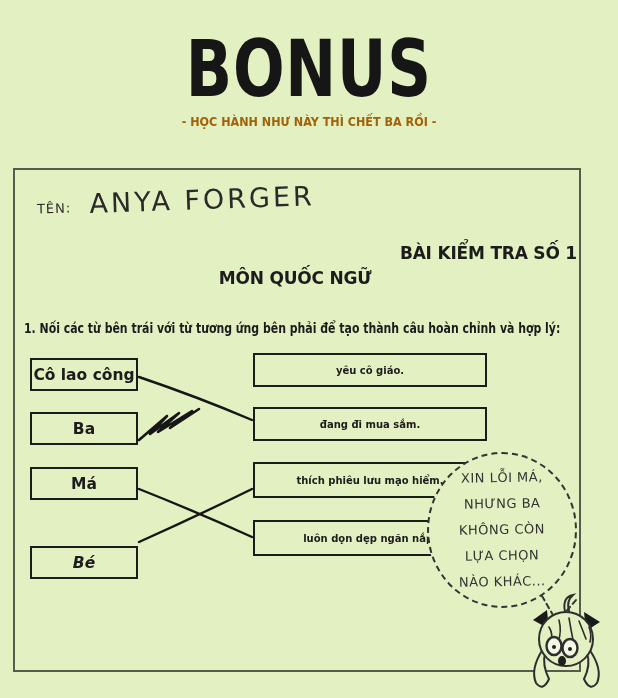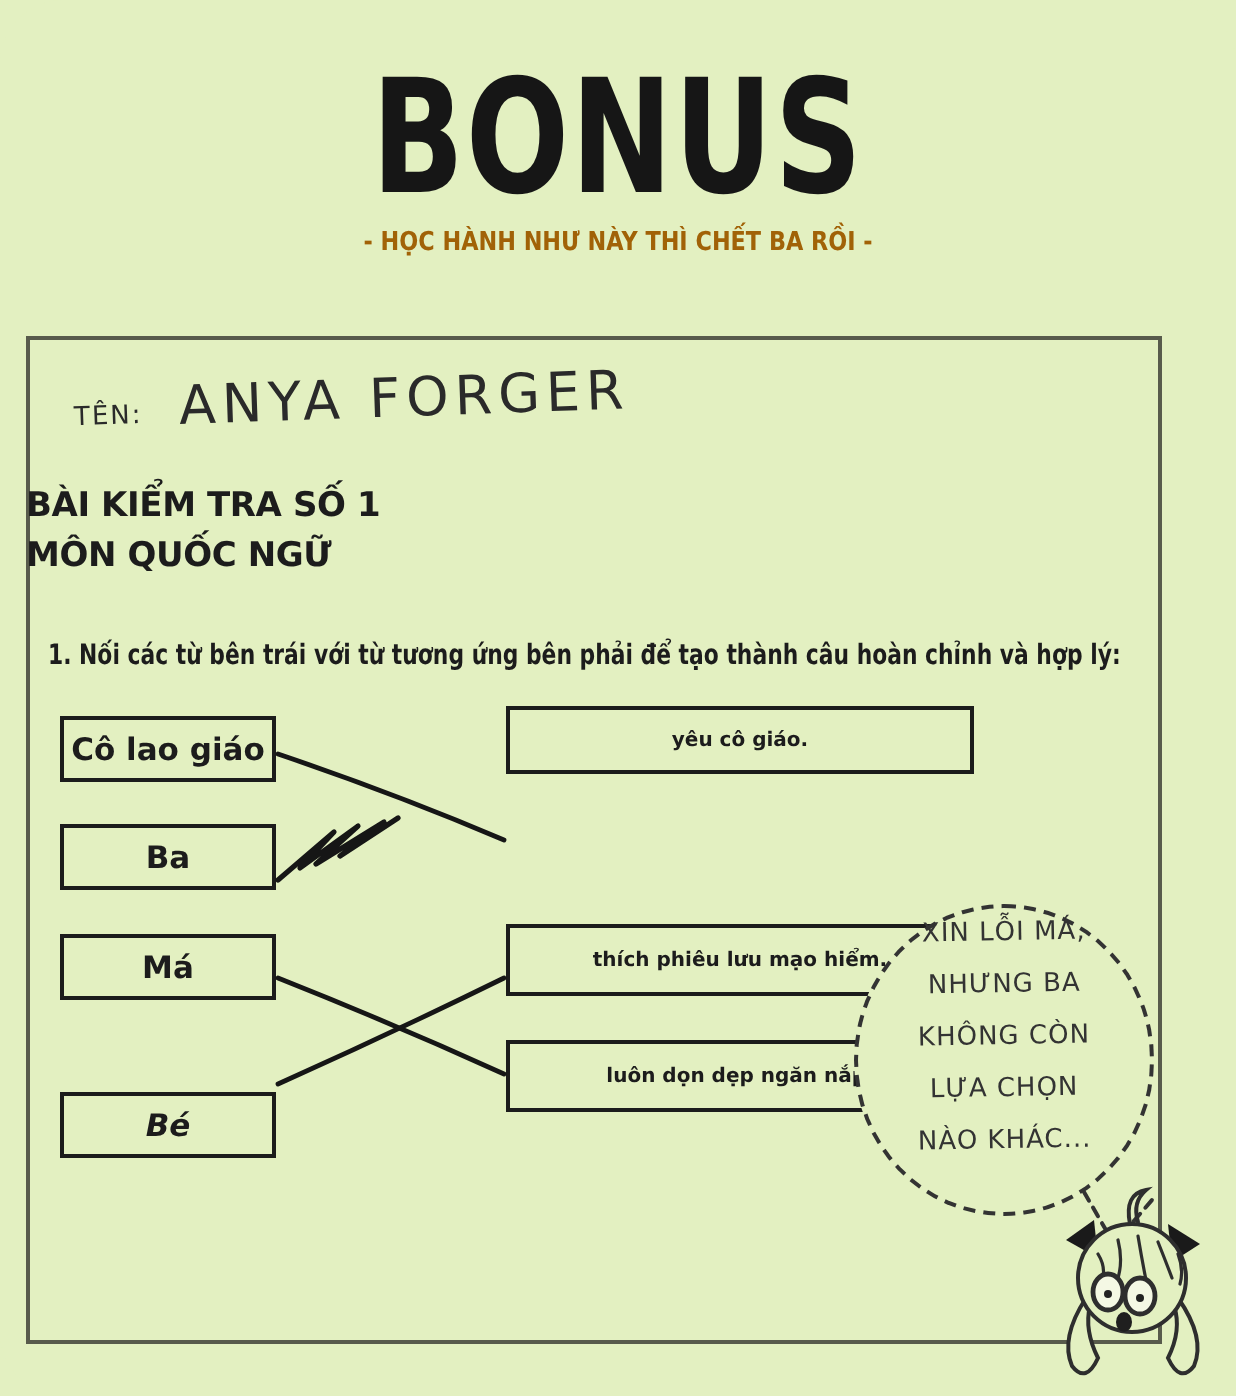--- a/index.html
+++ b/index.html
@@ -15,42 +15,42 @@
     font-weight:bold;font-size:13px;color:#a16207;}
   .bonus-subtitle span{display:inline-block;transform:scaleX(.86);transform-origin:center;letter-spacing:0;}
 
   
   .paper{position:absolute;left:13px;top:168px;width:564px;height:500px;
     border:2px solid #585b4c;background:transparent;}
   .name-row{position:absolute;left:37px;top:188px;white-space:nowrap;}
   .name-label{font-size:13px;letter-spacing:1px;color:#2a2a2a;display:inline-block;transform:rotate(-2deg);}
   .name-value{font-size:27px;letter-spacing:3px;color:#2a2a2a;display:inline-block;
     margin-left:14px;transform:rotate(-2deg);transform-origin:left bottom;}
-  .test-title{position:absolute;left:13px;top:243px;width:564px;text-align:left;
+  .test-title{position:absolute;left:13px;top:243px;width:564px;text-align:right;
     font-weight:bold;font-size:17px;letter-spacing:-.2px;}
-  .test-subject{position:absolute;left:13px;top:268px;width:564px;
+  .test-subject{position:absolute;left:13px;top:268px;width:564px;text-align:center;
     font-weight:bold;font-size:17px;letter-spacing:-.2px;}
   .question{position:absolute;left:24px;top:320px;white-space:nowrap;
     font-weight:bold;font-size:14px;}
   .question span{display:inline-block;transform:scaleX(.78);transform-origin:left center;}
 
   
   .wbox{position:absolute;border:2.5px solid #1c1c1c;display:flex;align-items:center;
     justify-content:center;font-weight:bold;overflow:hidden;white-space:nowrap;background:transparent;}
   .lbox{left:30px;width:104px;height:29px;font-size:15.5px;}
   .rbox{left:253px;width:230px;height:30px;font-size:10px;}
   #lbox0{top:358px;} #lbox1{top:412px;} #lbox2{top:467px;} #lbox3{top:546px;font-style:italic;}
   #rbox0{top:353px;} #rbox1{top:407px;} #rbox2{top:462px;height:32px;} #rbox3{top:520px;height:32px;}
 
   .lines-svg{position:absolute;left:0;top:0;width:618px;height:698px;pointer-events:none;}
 
   
   .bubble{position:absolute;left:427px;top:452px;width:146px;height:152px;
     border:2px dashed #333;border-radius:50%;background:#e3f0c1;
-    display:flex;flex-direction:column;align-items:center;justify-content:flex-start;
+    display:flex;flex-direction:column;align-items:center;justify-content:center;
     z-index:4;}
   .bubble .bline{font-size:13px;line-height:26px;letter-spacing:.5px;color:#333;
     white-space:nowrap;transform:rotate(-1deg);}
   .tail-svg{position:absolute;left:530px;top:592px;width:56px;height:38px;z-index:5;}
 
   .chibi-svg{position:absolute;left:527px;top:593px;width:90px;height:102px;z-index:6;}
 </style>
 </head>
 <body>
 
@@ -70,26 +70,27 @@
     <span class="name-value">ANYA FORGER</span>
   </div>
 
   <div class="test-title">BÀI KIỂM TRA SỐ 1</div>
   <div class="test-subject">MÔN QUỐC NGỮ</div>
 
   <div class="question">
     <span>1. Nối các từ bên trái với từ tương ứng bên phải để tạo thành câu hoàn chỉnh và hợp lý:</span>
   </div>
 
-  <div class="wbox lbox" id="lbox0">Cô lao giáo</div>
+  <div class="wbox lbox" id="lbox0">Cô lao công</div>
   <div class="wbox lbox" id="lbox2">Má</div>
   <div class="wbox lbox" id="lbox1">Ba</div>
   <div class="wbox lbox" id="lbox3">Bé</div>
 
   <div class="wbox rbox" id="rbox0">yêu cô giáo.</div>
+  <div class="wbox rbox" id="rbox1">đang đi mua sắm.</div>
   <div class="wbox rbox" id="rbox2">thích phiêu lưu mạo hiểm.</div>
   <div class="wbox rbox" id="rbox3">luôn dọn dẹp ngăn nắp.</div>
 
   <svg class="lines-svg" viewBox="0 0 618 698">
     <path d="M139,377 Q198,397 252,420" fill="none" stroke="#161616" stroke-width="2.4" stroke-linecap="round"></path>
     <path d="M139,489 Q197,512 252,537" fill="none" stroke="#161616" stroke-width="2.4" stroke-linecap="round"></path>
     <path d="M139,542 Q197,516 252,489" fill="none" stroke="#161616" stroke-width="2.4" stroke-linecap="round"></path>
     <polyline points="139,440 167,416 150,434 179,413 158,432 192,411 170,428 199,409" fill="none" stroke="#161616" stroke-width="2.6" stroke-linejoin="round" stroke-linecap="round"></polyline>
   </svg>
 

